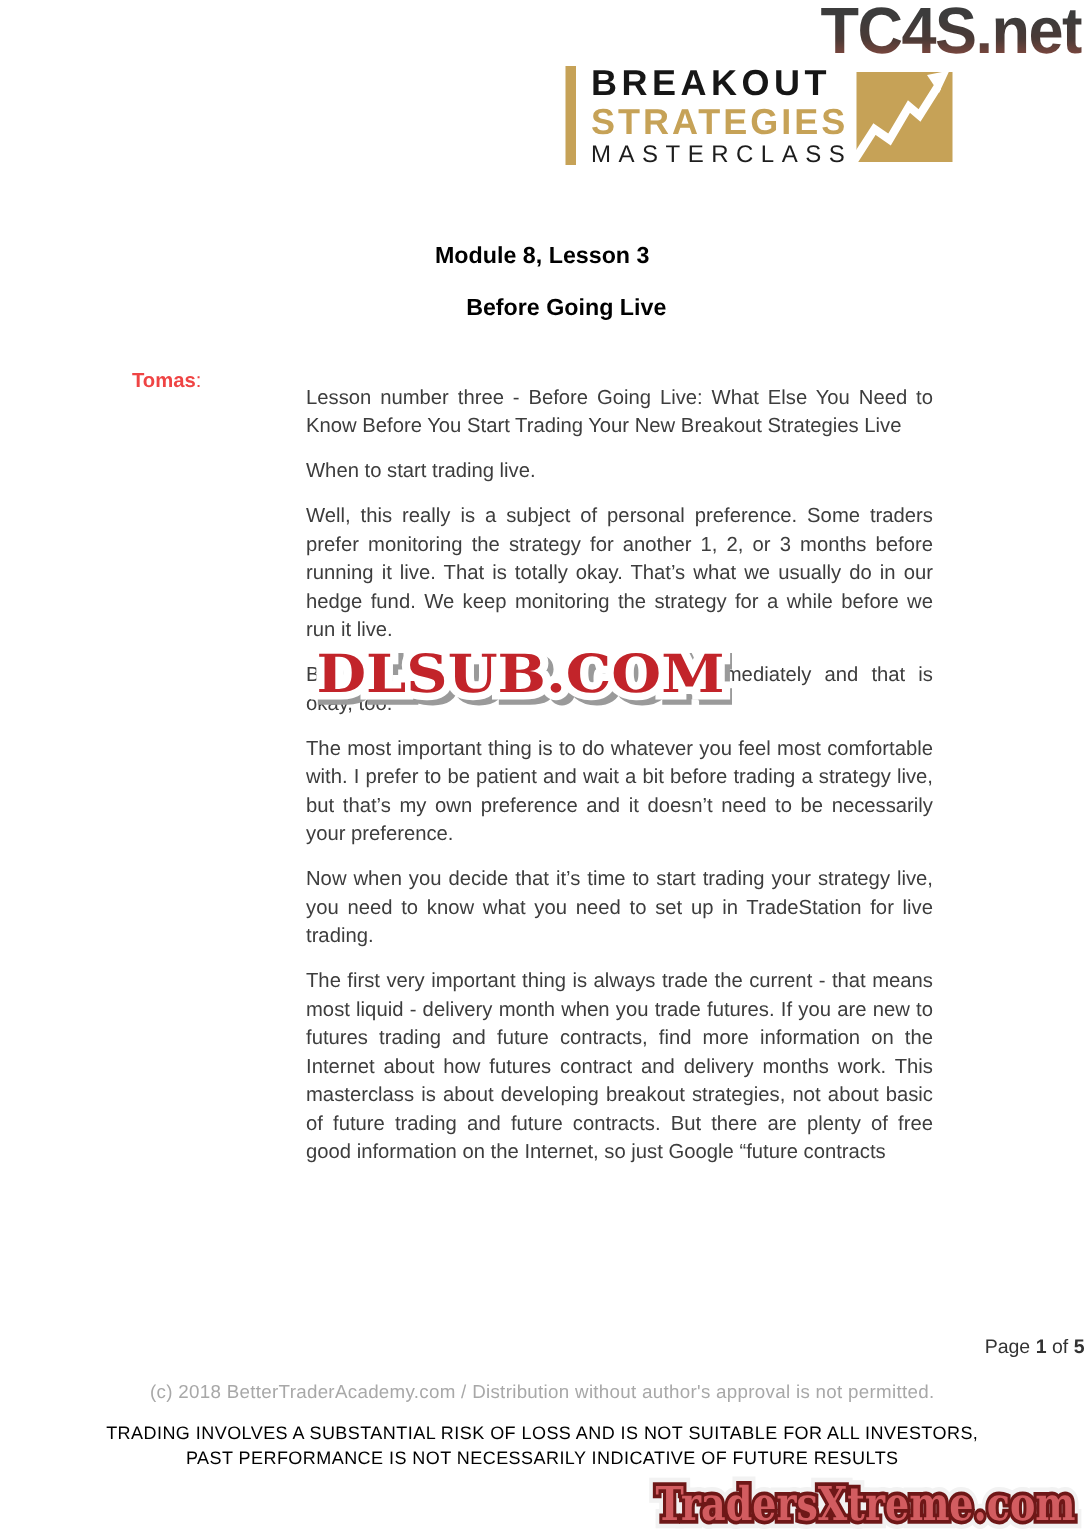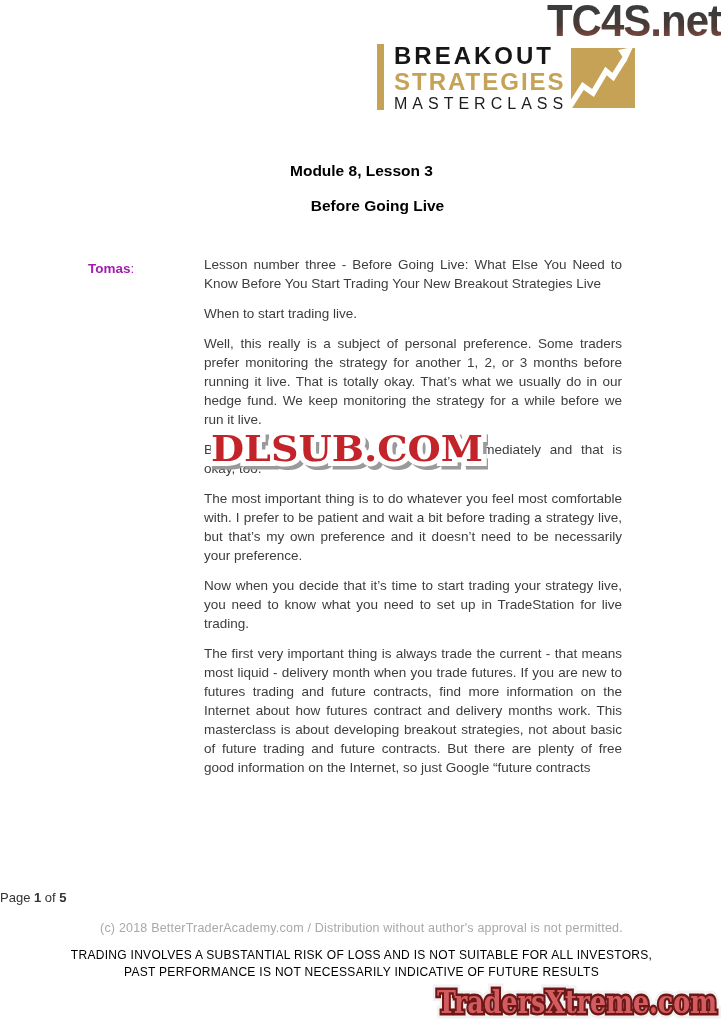--- a/index.html
+++ b/index.html
@@ -40,22 +40,22 @@
   .logo-line3 { position: absolute; left: 17px; top: 53px; font-size: 16px; font-weight: 400; letter-spacing: 5px; color: #1d1d1d; }
   .logo-chart { position: absolute; left: 186px; top: 2px; }
 
   
   .doc-title { position: absolute; left: 0; width: 723px; text-align: center; color: #000000; font-weight: bold; font-size: 15.5px; }
   .doc-title.t1 { top: 162px; }
   .doc-title.t2 { top: 197px; padding-left: 32px; }
 
   
   .speaker {
-    position: absolute; left: 88px; top: 261px;
-    font-size: 13.5px; color: #a21caf;
+    position: absolute; left: 88px; top: 246px;
+    font-size: 13.5px; color: #ef4444;
   }
   .speaker b { font-weight: bold; }
 
   .content {
     position: absolute; left: 204px; top: 255px; width: 418px;
     font-size: 13.5px; line-height: 19px; color: #3d3d3d;
     text-align: justify;
   }
   .content p { margin: 0 0 11px 0; }
 
@@ -66,21 +66,21 @@
   .obscured .frag-line2 { position: absolute; left: 0; top: 19px; }
 
   .dlsub-wm {
     position: absolute; left: -2px; top: -17px;
     width: 286px; height: 48px; z-index: 5;
   }
 
   
   .page-line {
     position: absolute; left: 0; top: 890px; width: 723px;
-    text-align: left; font-size: 13px; color: #333333;
+    text-align: right; font-size: 13px; color: #333333;
   }
   .page-line b { font-weight: bold; }
   .copyright {
     position: absolute; left: 0; top: 921px; width: 723px;
     text-align: center; font-size: 12.5px; color: #a8a8a8; letter-spacing: 0.2px;
   }
   .disclaimer {
     position: absolute; left: 0; width: 723px;
     text-align: center; font-size: 12px; color: #000000; letter-spacing: 0.3px;
   }

